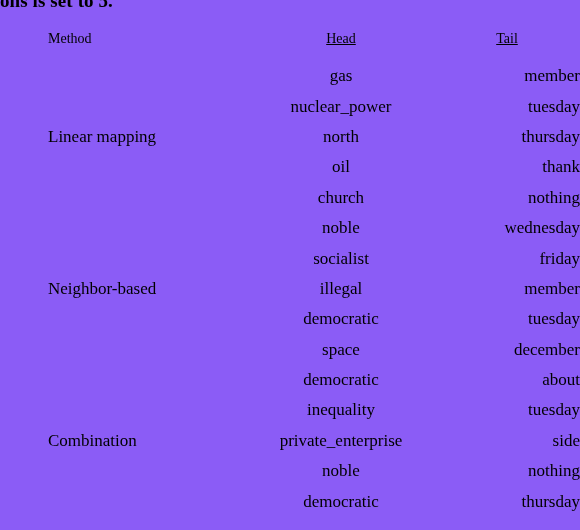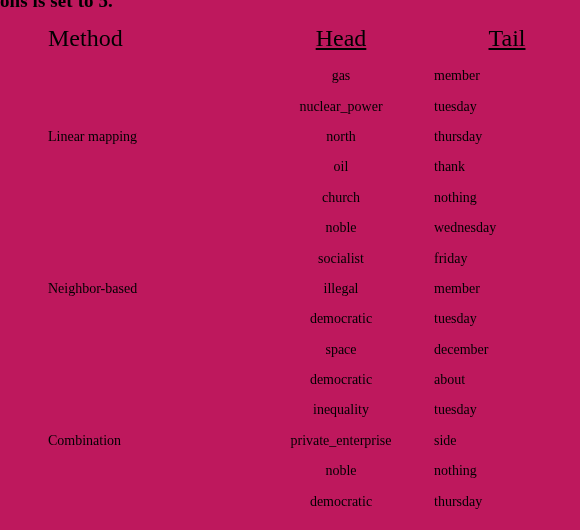--- a/index.html
+++ b/index.html
@@ -11,21 +11,21 @@
     width: 580px;
     height: 530px;
     overflow: hidden;
     font-family: "Liberation Serif", "DejaVu Serif", serif;
     color: #000000;
   }
   #page {
     position: relative;
     width: 580px;
     height: 530px;
-    background: #be185d;
+    background: #8b5cf6;
   }
 
   
   .caption-clip {
     position: absolute;
     left: 0;
     top: -12px;
     width: 580px;
     height: 26px;
     overflow: hidden;
@@ -81,38 +81,38 @@
   }
   .rule-bottom td {
     border-top: 2.2px solid #1a1a1a;
     height: 0;
     font-size: 0;
     line-height: 0;
   }
 
   tr.header-row th {
     height: 45px;
-    font-size: 24px;
+    font-size: 14px;
   }
   .th-method { text-align: left;   padding-left: 12px !important; }
   .th-head   { text-align: center; text-decoration: underline; }
   .th-tail   { text-align: center; text-decoration: underline; }
 
   tr.data-row td {
     height: 30.4px;
-    font-size: 14px;
+    font-size: 17px;
   }
   td.cell-method {
     text-align: left;
     padding-left: 12px !important;
     white-space: nowrap;
     font-family: Liberation Serif, serif;
   }
   td.cell-head { text-align: center; white-space: nowrap; }
-  td.cell-tail { text-align: left; white-space: nowrap; }
+  td.cell-tail { text-align: right; white-space: nowrap; }
 </style>
 </head>
 <body>
 
 <div id="page">
 
   <div class="caption-clip">
     <div class="caption-text">ons is set to 5.</div>
   </div>
 

